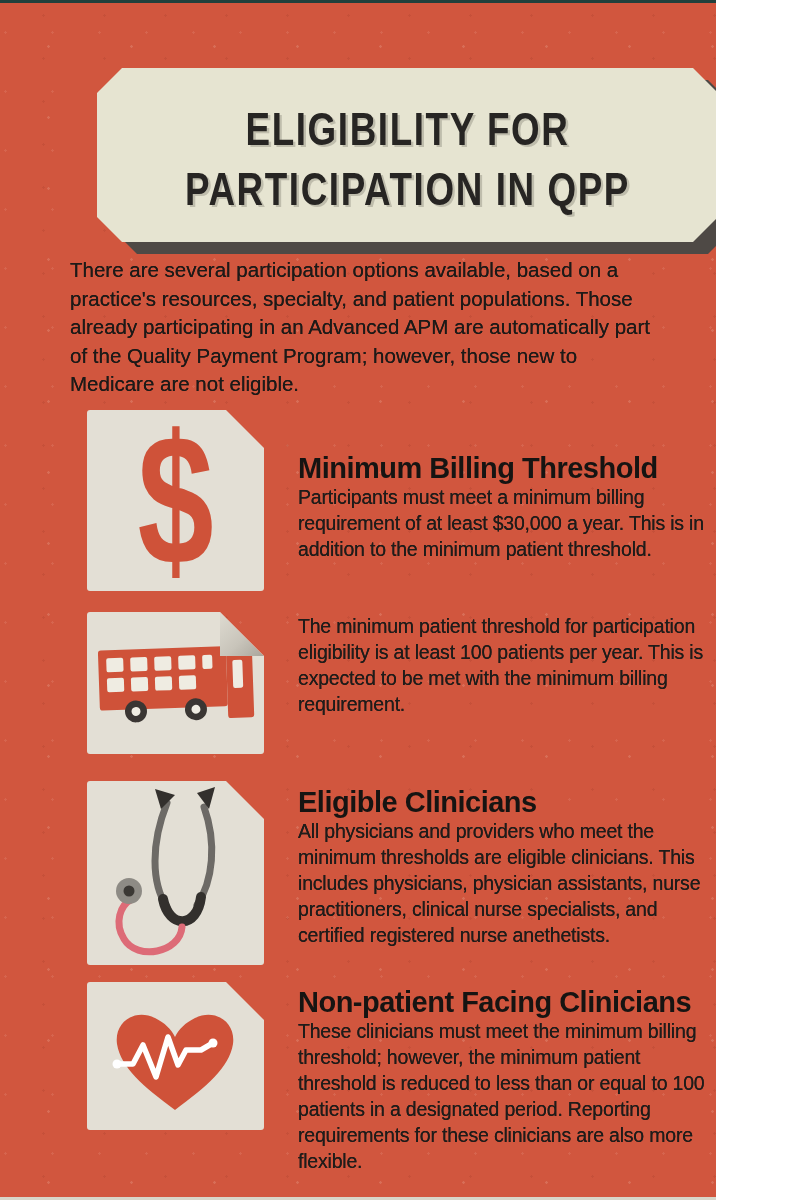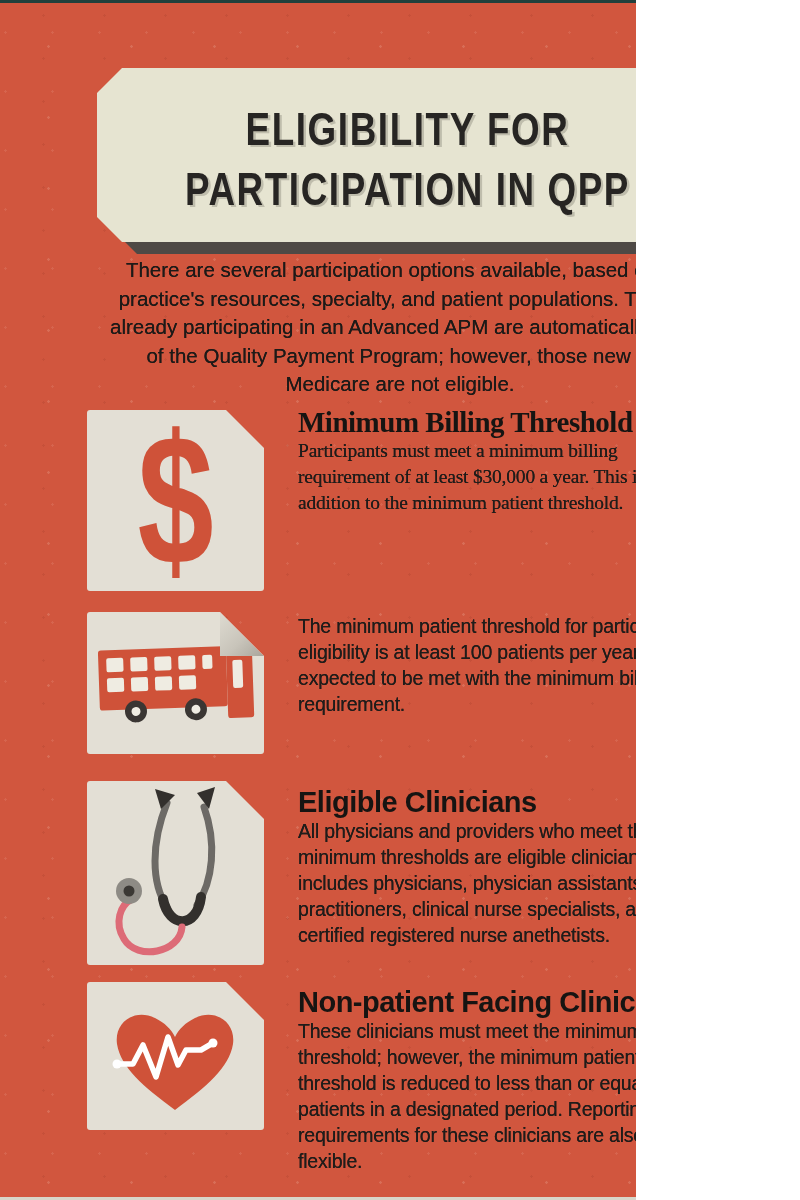--- a/index.html
+++ b/index.html
@@ -1,17 +1,17 @@
 <!DOCTYPE html>
 <html><head>
 <meta charset="utf-8">
 <style>
   html,body{margin:0;padding:0;}
   #page{
-    position:relative;width:636px;height:1200px;overflow:hidden;
+    position:relative;width:716px;height:1200px;overflow:hidden;
     background-color:#d1563e;
     background-image:
       radial-gradient(circle, rgba(255,235,220,0.16) 1.1px, transparent 1.5px),
       radial-gradient(circle, rgba(255,235,220,0.10) 1px, transparent 1.4px),
       radial-gradient(circle, rgba(100,30,15,0.10) 1px, transparent 1.3px);
     background-size:83px 71px, 47px 59px, 61px 43px;
     background-position:7px 11px, 29px 3px, 13px 37px;
     font-family:"Liberation Sans","DejaVu Sans",sans-serif;
   }
   .edge{position:absolute;left:0;width:800px;}
@@ -24,21 +24,21 @@
   #title-panel{position:absolute;left:97px;top:68px;width:621px;height:174px;background:#e6e4d1;}
   #page-title{
     width:100%;padding-top:31px;transform:scaleX(0.80);transform-origin:50% 0;
     text-align:center;font-weight:700;font-size:46px;line-height:60px;
     letter-spacing:2px;color:#272523;white-space:pre-line;
     text-shadow:3px 2px 0 rgba(75,70,62,0.25);
   }
 
   #intro{
     position:absolute;left:70px;top:256px;width:660px;
-    text-align:center;font-size:20.5px;line-height:28.6px;color:#1d1a18;
+    font-size:20.5px;line-height:28.6px;color:#1d1a18;
     text-shadow:0 0 0.6px currentColor;white-space:pre-line;
   }
 
   .card{position:absolute;left:87px;width:177px;background:#e3dfd5;border-radius:3px;
         clip-path:polygon(0 0,calc(100% - 38px) 0,100% 38px,100% 100%,0 100%);}
   .card.folded{clip-path:polygon(0 0,calc(100% - 44px) 0,100% 44px,100% 100%,0 100%);}
   .fold{position:absolute;top:0;right:0;width:44px;height:44px;
         background:linear-gradient(135deg,#dedbd1 0%,#c9c5bb 55%,#a9a59b 100%);
         clip-path:polygon(0 0,100% 100%,0 100%);}
   .card .icon-box{position:absolute;inset:0;display:flex;align-items:center;justify-content:center;}
@@ -68,21 +68,21 @@
 practice's resources, specialty, and patient populations.  Those
 already participating in an Advanced APM are automatically part
 of the Quality Payment Program; however, those new to
 Medicare are not eligible.</div>
 
   <div class="card" style="top:410px;height:181px;">
     <div class="icon-box">
       <span class="dollar">$</span>
     </div>
   </div>
-  <div class="sec-text" style="top:406px;font-family:Liberation Serif, serif;">
+  <div class="sec-text" style="top:452px;">
     <h3>Minimum Billing Threshold</h3>
     <div class="body">Participants must meet a minimum billing
 requirement of at least $30,000 a year.  This is in
 addition to the minimum patient threshold.</div>
   </div>
 
   <div class="card folded" style="top:612px;height:142px;">
     <div class="icon-box">
       <svg width="177" height="142" viewBox="0 0 177 142">
         <g transform="rotate(-2 88 70)">

